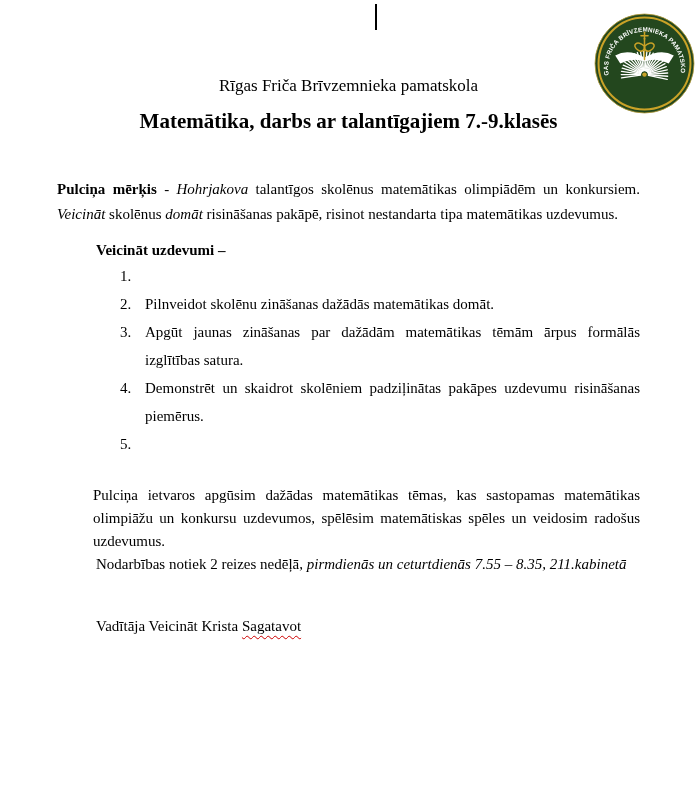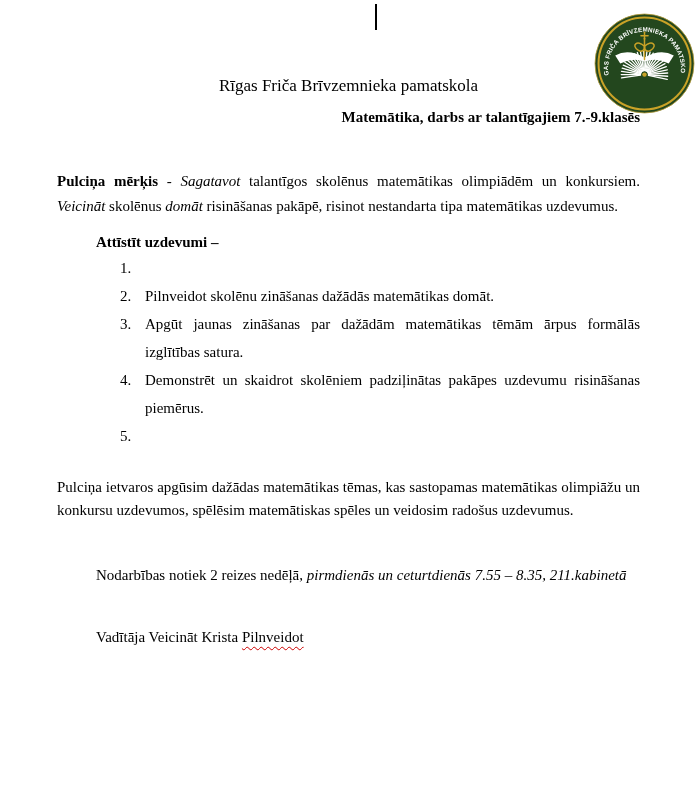--- a/index.html
+++ b/index.html
@@ -6,34 +6,34 @@
   body{
     width:698px;height:787px;background:#ffffff;
     font-family:"Liberation Serif", serif;color:#000;
     overflow:hidden;
   }
   .page{position:relative;width:698px;height:787px;background:#fff;}
   .text-cursor{position:absolute;left:375px;top:4px;width:2px;height:26px;background:#000;}
   .logo{position:absolute;left:594px;top:13px;width:101px;height:101px;}
   .content{position:absolute;left:57px;top:0;width:583px;}
   .school-name{margin-top:76px;text-align:center;font-size:17px;}
-  .doc-title{margin-top:13px;text-align:right;font-size:15px;font-weight:bold;}
+  .doc-title{margin-top:13px;text-align:center;font-size:21px;font-weight:bold;}
   p{margin:0;}
   .para{font-size:15px;line-height:25px;text-align:justify;}
   .goal{margin-top:43px;}
   .b{font-weight:bold;}
   .i{font-style:italic;}
   .tasks-heading{margin-top:15px;margin-left:39px;font-size:15px;font-weight:bold;}
   .task-list{margin-top:3px;}
   .task-item{display:flex;font-size:15px;line-height:28px;}
   .task-num{flex:none;width:25px;margin-left:63px;}
   .task-text{flex:1;text-align:justify;}
-  .body1{margin-top:26px;line-height:23px;}
+  .body1{margin-top:26px;line-height:23px;margin-left:36px;}
   .body2{margin-top:13px;line-height:23px;}
-  .schedule{margin-top:42px;margin-left:39px;line-height:23px;}
+  .schedule{margin-left:39px;line-height:23px;}
   .signature{margin-top:42px;margin-left:39px;font-size:15px;}
   .misspell{
     text-decoration:underline;text-decoration-style:wavy;
     text-decoration-color:#cc0000;text-decoration-thickness:1px;
     text-underline-offset:4px;text-decoration-skip-ink:none;
   }
   .logo-arc-text{font-family:"Liberation Sans", sans-serif;font-weight:bold;fill:#ffffff;}
 </style>
 </head>
 <body>
@@ -88,23 +88,23 @@
     </g>
     <circle cx="50" cy="61" r="2.2" fill="#c9a227"></circle>
   </svg>
 
   <div class="content">
 
     <p class="school-name">Rīgas Friča Brīvzemnieka pamatskola</p>
 
     <p class="doc-title">Matemātika, darbs ar talantīgajiem 7.-9.klasēs</p>
 
-    <p class="para goal"><span class="b">Pulciņa mērķis</span><span> - </span><span class="i">Sagatavot</span><span> talantīgos skolēnus matemātikas olimpiādēm un konkursiem. </span><span class="i">Veicināt</span><span> skolēnus </span><span class="i">domāt</span><span> risināšanas pakāpē, risinot nestandarta tipa matemātikas uzdevumus.</span></p>
+    <p class="para goal"><span class="b">Pulciņa mērķis</span><span> - </span><span class="i">Hohrjakova</span><span> talantīgos skolēnus matemātikas olimpiādēm un konkursiem. </span><span class="i">Veicināt</span><span> skolēnus </span><span class="i">domāt</span><span> risināšanas pakāpē, risinot nestandarta tipa matemātikas uzdevumus.</span></p>
 
-    <p class="tasks-heading">Attīstīt uzdevumi –</p>
+    <p class="tasks-heading">Veicināt uzdevumi –</p>
 
     <div class="task-list">
       <div class="task-item">
         <span class="task-num">1.</span>
       </div>
       <div class="task-item">
         <span class="task-num">2.</span>
         <span class="task-text">Pilnveidot skolēnu zināšanas dažādās matemātikas domāt.</span>
       </div>
       <div class="task-item">
@@ -118,16 +118,16 @@
       <div class="task-item">
         <span class="task-num">5.</span>
       </div>
     </div>
 
     <p class="para body1">Pulciņa ietvaros apgūsim dažādas matemātikas tēmas, kas sastopamas matemātikas olimpiāžu un konkursu uzdevumos, spēlēsim matemātiskas spēles un veidosim radošus uzdevumus.</p>
 
 
     <p class="para schedule"><span>Nodarbības notiek 2 reizes nedēļā, </span><span class="i">pirmdienās un ceturtdienās 7.55 – 8.35, 211.kabinetā</span></p>
 
-    <p class="signature"><span>Vadītāja Veicināt Krista </span><span class="misspell">Pilnveidot</span></p>
+    <p class="signature"><span>Vadītāja Veicināt Krista </span><span class="misspell">Sagatavot</span></p>
 
   </div>
 </div>
 
 </body></html>

